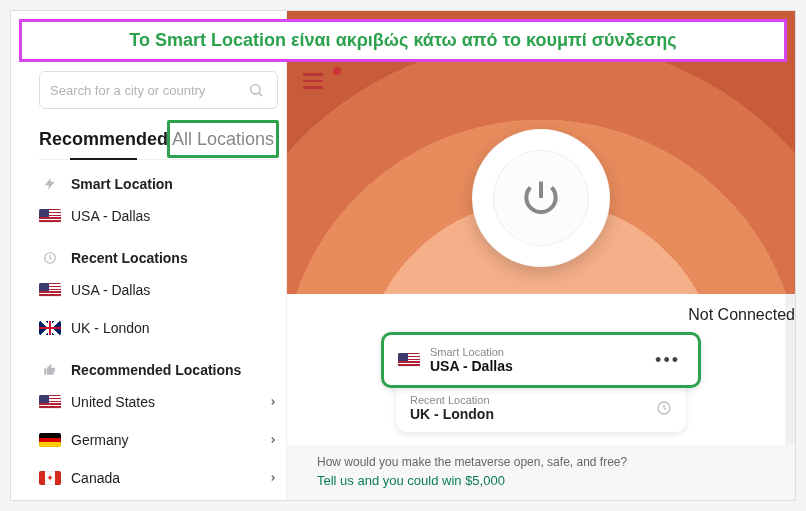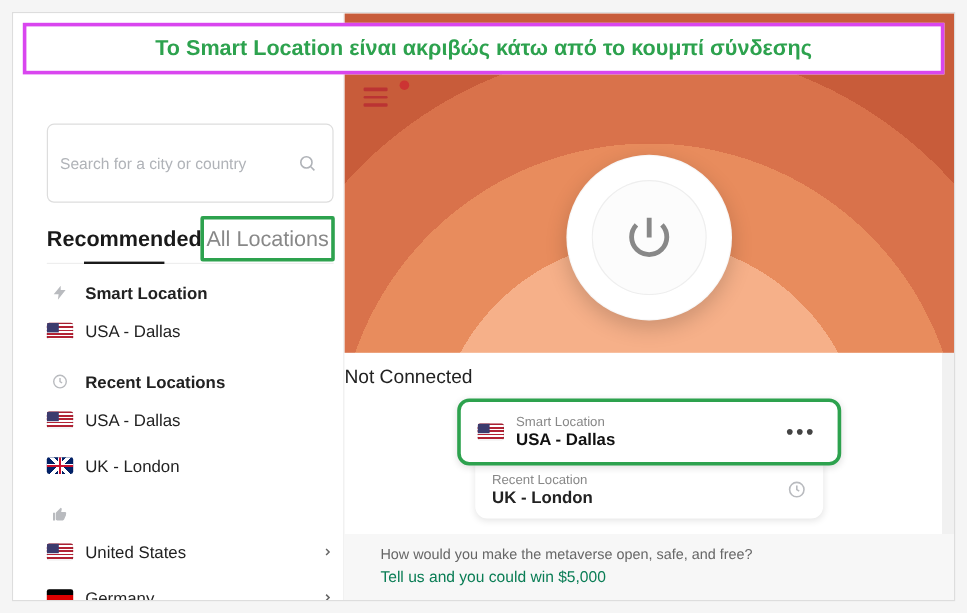--- a/index.html
+++ b/index.html
@@ -1,21 +1,21 @@
 <!DOCTYPE html>
 <html><head>
   <meta charset="utf-8">
   <style>
     * { box-sizing: border-box; margin: 0; padding: 0; font-family: -apple-system, BlinkMacSystemFont, "Segoe UI", Arial, sans-serif; }
     body { width: 806px; height: 511px; background: #f5f5f5; padding: 10px; position: relative; }
     .frame { width: 786px; height: 491px; background: #fff; border: 1px solid #ddd; overflow: hidden; position: relative; }
     .banner { position: absolute; top: 8px; left: 8px; right: 8px; z-index: 20; background: #fff; border: 3px solid #d946ef; padding: 8px 14px; font-size: 18px; font-weight: 700; color: #2da24e; text-align: center; }
     .app { display: flex; height: 100%; }
     .sidebar { width: 276px; padding: 60px 8px 10px 28px; display: flex; flex-direction: column; gap: 2px; background: #fff; border-right: 1px solid #eee; overflow: hidden; }
-    .search { display: flex; align-items: center; border: 1px solid #ddd; border-radius: 6px; padding: 24px 10px; color: #9aa0a6; margin-top: 32px; }
+    .search { display: flex; align-items: center; border: 1px solid #ddd; border-radius: 6px; padding: 10px 10px; color: #9aa0a6; }
     .search input { border: none; outline: none; flex: 1; font-size: 13px; color: #555; background: transparent; }
     .search input::placeholder { color: #b0b3b8; }
     .tabs { display: flex; margin-top: 8px; border-bottom: 1px solid #eee; }
     .tab { flex: 1; text-align: center; padding: 10px 0 9px; font-size: 18px; color: #888; cursor: pointer; position: relative; }
     .tab.active { color: #1a1a1a; font-weight: 600; }
     .tab.active::after { content: ""; position: absolute; left: 24%; right: 24%; bottom: -1px; height: 2px; background: #1a1a1a; }
     .hl { border: 3px solid #2da24e; margin: -3px -4px; padding: 6px 2px 6px; border-radius: 2px; }
     .section-head { display: flex; align-items: center; gap: 10px; padding: 14px 0 4px; font-weight: 700; font-size: 14px; color: #222; }
     .row { display: flex; align-items: center; gap: 10px; padding: 10px 0; cursor: pointer; font-size: 14px; color: #222; }
     .row .chev { margin-left: auto; color: #999; }
@@ -39,21 +39,21 @@
     .scrollbar { position: absolute; right: 0; top: 0; bottom: 0; width: 10px; background: #f1f1f1; }
     .scrollbar .thumb { position: absolute; top: 38px; left: 2px; right: 2px; height: 110px; background: #c9c9c9; border-radius: 3px; }
 
     .main { flex: 1; position: relative; display: flex; flex-direction: column; overflow: hidden; }
     .hero { height: 283px; position: relative; background: radial-gradient(circle at 50% 130%, #f6b089 0 40%, #e88c5d 40% 58%, #d9724b 58% 76%, #c85c3a 76% 100%); }
     .burger { position: absolute; top: 62px; left: 16px; display: flex; flex-direction: column; gap: 4px; cursor: pointer; }
     .burger span { width: 20px; height: 2.5px; background: #b33; border-radius: 1px; }
     .status-dot { position: absolute; top: 56px; left: 46px; width: 8px; height: 8px; border-radius: 50%; background: #c33; }
     .power-wrap { position: absolute; top: 118px; left: 50%; transform: translateX(-50%); width: 138px; height: 138px; border-radius: 50%; background: #fff; box-shadow: 0 6px 18px rgba(0,0,0,0.18), inset 0 0 0 1px rgba(0,0,0,0.03); display: flex; align-items: center; justify-content: center; cursor: pointer; }
     .power-inner { width: 96px; height: 96px; border-radius: 50%; background: #fcfcfc; display: flex; align-items: center; justify-content: center; box-shadow: inset 0 0 0 1px #eee; }
-    .status { text-align: left; font-size: 16px; color: #222; padding: 12px 0 8px; }
+    .status { text-align: right; font-size: 16px; color: #222; padding: 12px 0 8px; }
     .cards { display: flex; flex-direction: column; align-items: center; gap: 0; padding: 0 34px; }
     .card { width: 320px; background: #fff; border-radius: 10px; padding: 11px 14px; display: flex; align-items: center; box-shadow: 0 2px 6px rgba(0,0,0,0.12); position: relative; }
     .card .txt { margin-left: 10px; flex: 1; }
     .card .sub { font-size: 11px; color: #888; }
     .card .val { font-size: 14px; font-weight: 700; color: #111; }
     .card .more { color: #444; font-size: 18px; letter-spacing: 2px; padding: 0 4px; cursor: pointer; }
     .card.hl2 { border: 3px solid #2da24e; margin-bottom: -2px; z-index: 2; }
     .card.second { width: 290px; border-top-left-radius: 0; border-top-right-radius: 0; padding: 10px 14px; box-shadow: 0 2px 6px rgba(0,0,0,0.10); margin-top: -2px; }
     .card.second .val2 { font-size: 14px; color: #222; font-weight: 600; }
     .card .right-ic { color: #aaa; }
@@ -122,20 +122,21 @@
         <span class="flag uk"></span>
         <span>UK - London</span>
       </div>
 
       <div class="section-head">
         <span class="icon-slot">
           <svg width="14" height="14" viewBox="0 0 24 24" fill="#b9bbbf">
               <path d="M2 20h3V9H2v11zm19-10c0-1.1-.9-2-2-2h-5.3l.8-3.8v-.3c0-.4-.2-.8-.4-1.1L13 2 6.6 8.4C6.2 8.8 6 9.3 6 9.8V18c0 1.1.9 2 2 2h8c.8 0 1.5-.5 1.8-1.2l2.7-6.3c.1-.2.1-.5.1-.7v-1.8z"></path>
             </svg>
         </span>
+        <span>Recommended Locations</span>
       </div>
       <div class="row">
         <span class="flag us"></span>
         <span>United States</span>
         <span class="chev">
             <svg width="10" height="10" viewBox="0 0 24 24" fill="none" stroke="#666" stroke-width="3">
               <path d="M9 6l6 6-6 6"></path>
             </svg>
           </span>
       </div>

